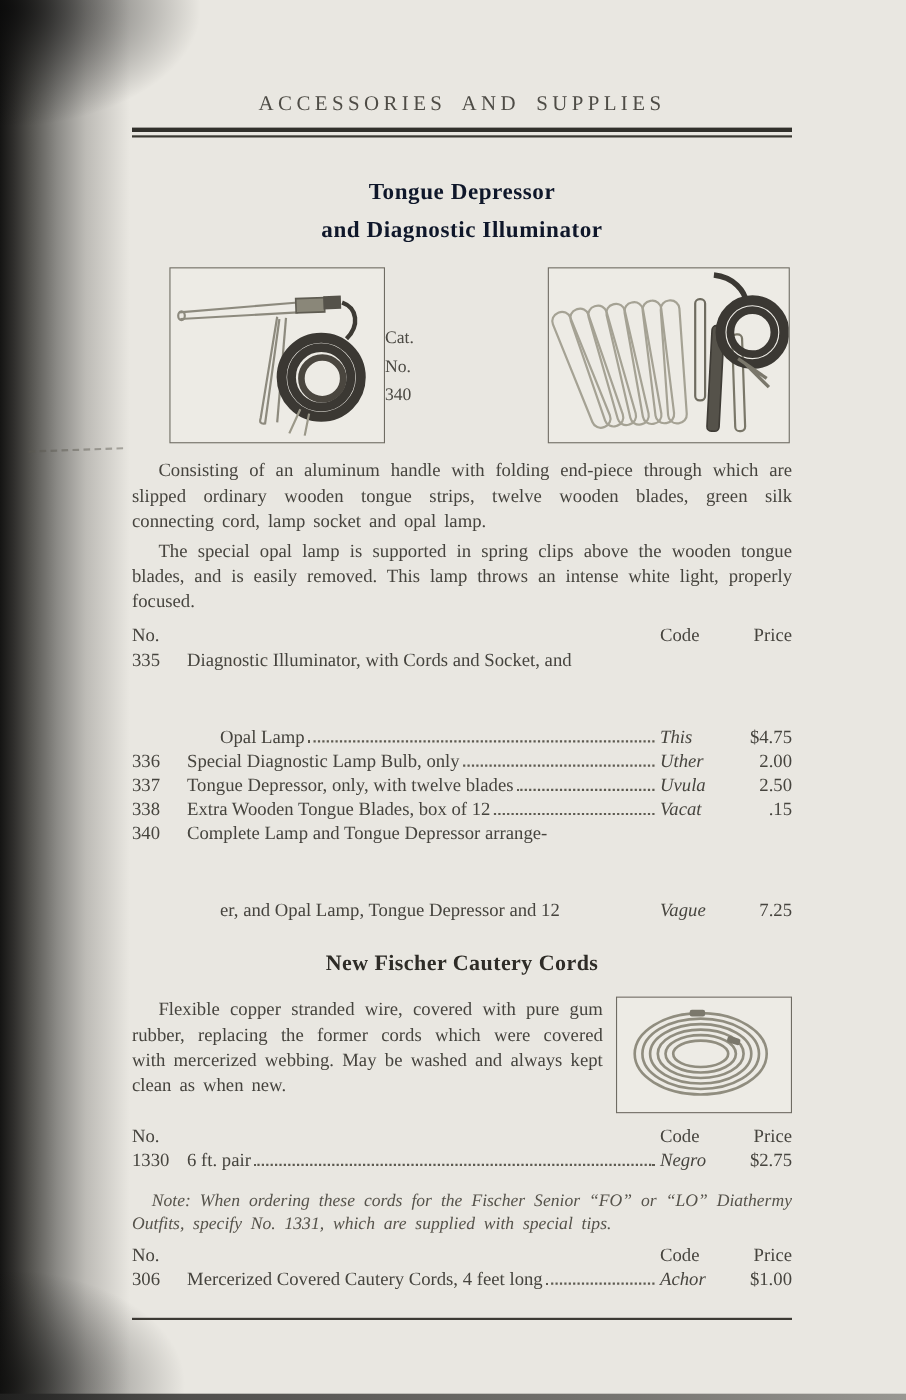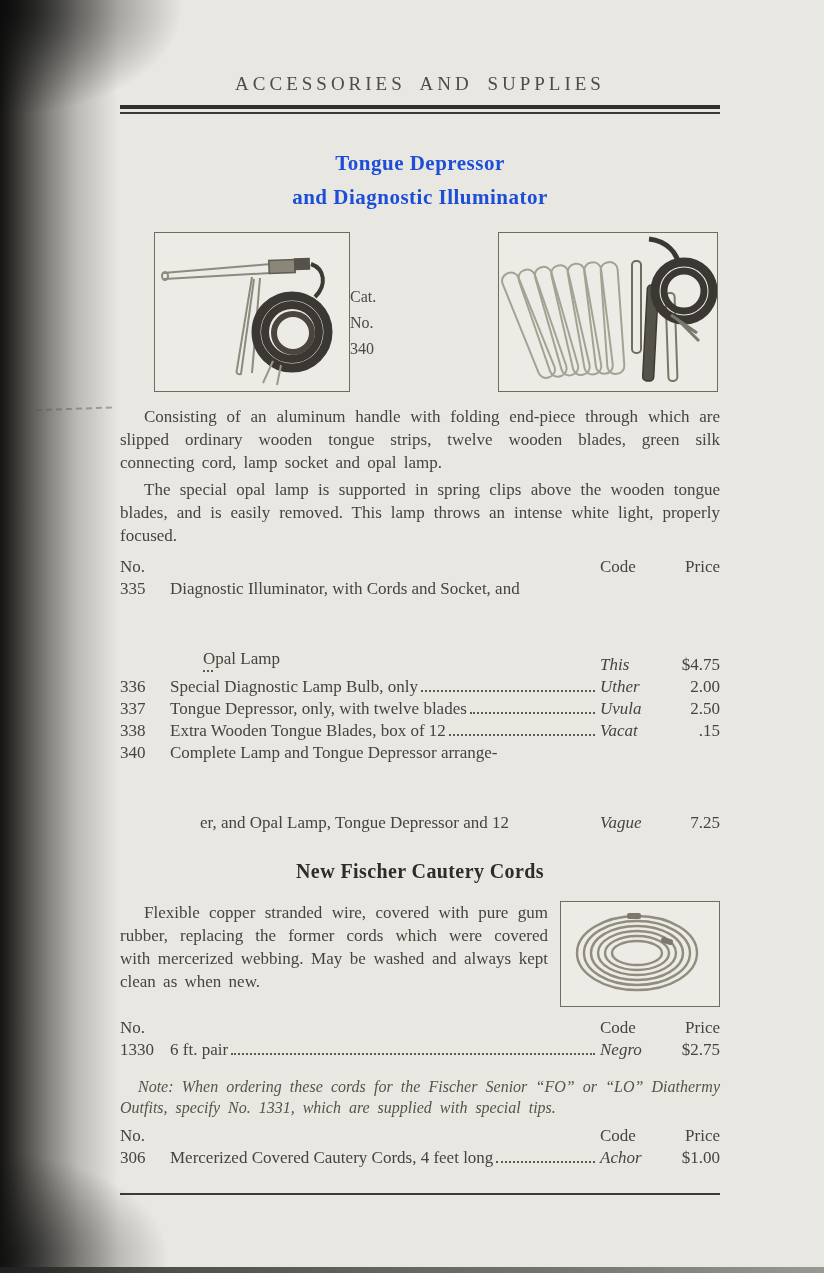--- a/index.html
+++ b/index.html
@@ -28,32 +28,32 @@
   .bottom-edge{
     position:absolute; left:0; right:0; bottom:0; height:6px; z-index:6;
     background:linear-gradient(90deg,#232322 0%, #3d3c3a 30%, #63625e 70%, #8a8984 100%);
     opacity:.85;
   }
   .pencil-mark{
     position:absolute; left:26px; top:408px; width:86px; height:6px; z-index:7;
     border-top:2px dashed rgba(92,89,80,.45); transform:rotate(-2deg);
   }
 
-  .content{ position:absolute; left:120px; top:1px; width:600px; }
+  .content{ position:absolute; left:120px; top:12px; width:600px; }
 
   .running-head{
     margin-top:72px; text-align:center;
     font-size:19px; letter-spacing:4px; color:#4e4c46; word-spacing:6px;
   }
   .head-rules{ margin-top:10px; }
   .rule-thick{ border:0; height:4px; background:#31302b; }
   .rule-thin{ border:0; height:2px; background:#3a3933; margin-top:3px; }
 
   .doc-title{
-    margin-top:32px; text-align:center; font-weight:bold; color:#1d4ed8;
+    margin-top:32px; text-align:center; font-weight:bold; color:#0f172a;
     font-size:21px; line-height:34px; letter-spacing:.5px;
   }
 
   .figures{ margin-top:18px; display:flex; align-items:flex-start; }
   .figure-box{
     background:#edebe5; border:1px solid #6f6c63; height:160px;
   }
   .figure-left{ width:196px; margin-left:34px; }
   .figure-right{ width:220px; margin-right:2px; }
   .cat-label{
@@ -69,21 +69,21 @@
   .indent{ text-indent:24px; display:block; }
 
   
   .ptable{ font-size:17px; line-height:22px; color:#46443e; }
   .t1{ margin-top:9px; }
   .prow{ display:flex; align-items:flex-end; }
   .pno{ width:50px; flex:none; align-self:flex-start; }
   .pfill{ flex:1; }
   .pdesc{ flex:1; display:flex; flex-direction:column; min-width:0;gap:48px; }
   .dline{ display:block; }
-  .cont{ padding-left:30px;flex-direction:column; }
+  .cont{ padding-left:30px; }
   .lastline{ display:flex; align-items:baseline; }
   .dtext{ white-space:nowrap; }
   .leader{ flex:1; border-bottom:2px dotted #5d5a50; margin:0 3px 4px 3px; min-width:10px; }
   .pcode{ width:64px; flex:none; font-style:italic; padding-left:2px; }
   .pprice{ width:58px; flex:none; text-align:right; }
   .hdr{ font-style:normal; }
 
   .sub-title{
     margin-top:26px; text-align:center; font-weight:bold; color:#2e2c27;
     font-size:20px; letter-spacing:.4px;

